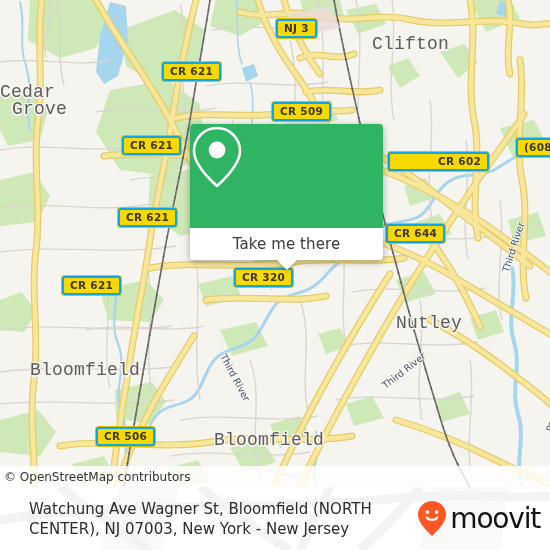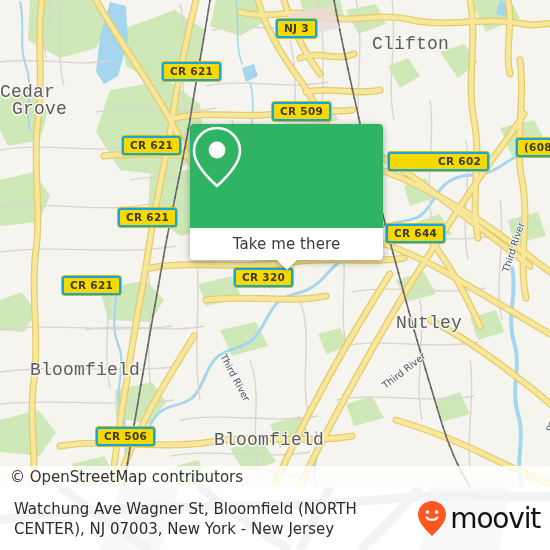--- a/index.html
+++ b/index.html
@@ -117,23 +117,23 @@
     position: absolute;
     left: 0; top: 466px;
     width: 550px; height: 21px;
     background: rgba(255,255,255,.82);
     display: flex;
     align-items: center;
     z-index: 30;
   }
   .attrib-text {
     color: #333;
-    font-size: 15px;
-    font-family: "DejaVu Sans", sans-serif;
-    padding-left: 10px;
+    font-size: 12px;
+    font-family: "DejaVu Sans", sans-serif;
+    padding-left: 4px;
   }
 
   
   .footer {
     position: absolute;
     left: 0; top: 487px;
     width: 550px; height: 63px;
     background: #ffffff;
     overflow: hidden;
   }
@@ -146,20 +146,21 @@
     justify-content: space-between;
     padding: 0 10px 0 14px;
     box-sizing: border-box;
   }
   .footer-title {
     color: #2b2b2b;
     font-size: 15px;
     line-height: 20px;
     font-family: "DejaVu Sans", sans-serif;
     max-width: 390px;
+    margin-left: 15px;
   }
   .brand { display: flex; align-items: center; gap: 2px; }
   .brand-name {
     color: #121212;
     font-size: 28px;
     font-family: "DejaVu Sans", sans-serif;
     letter-spacing: -1.2px;
     line-height: 1;
     margin-left: 1px;
   }

